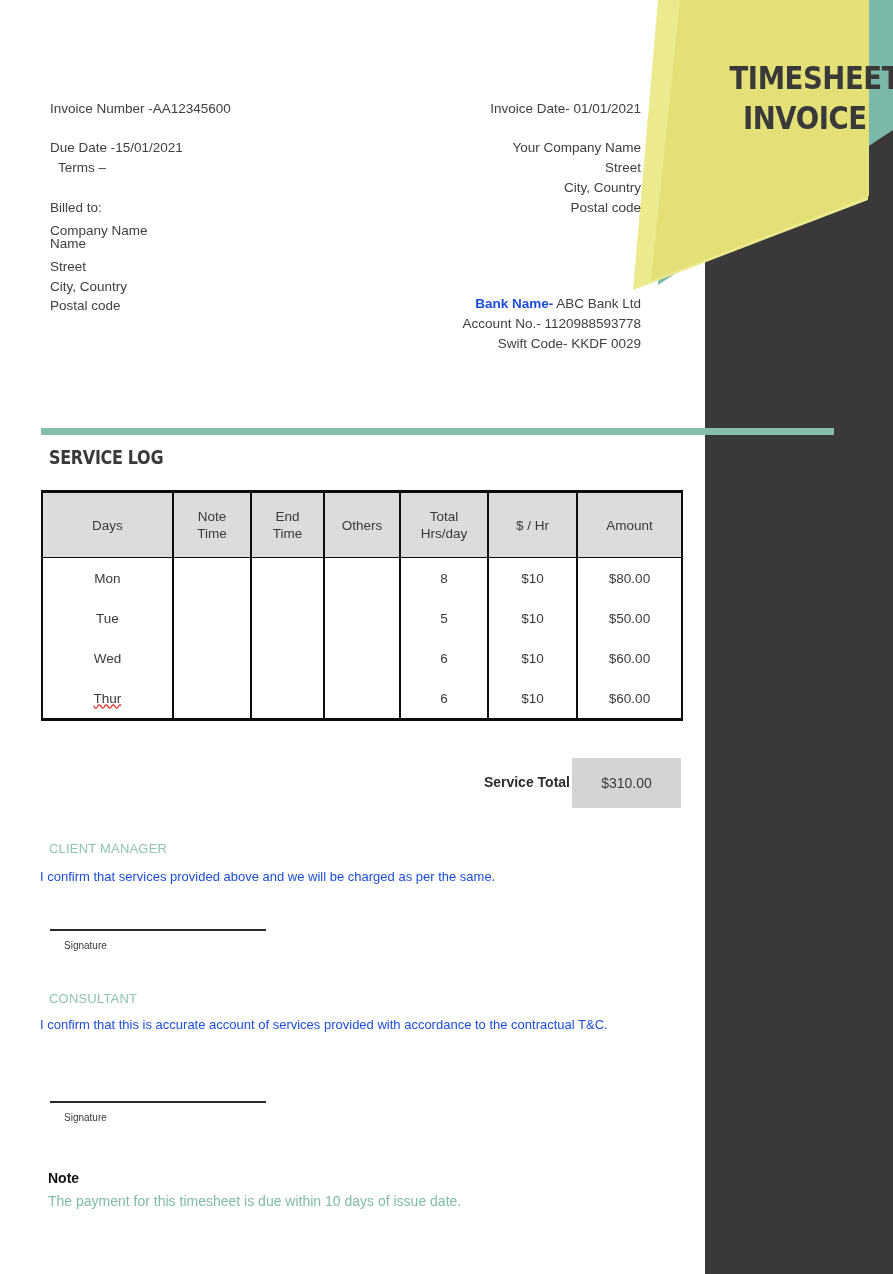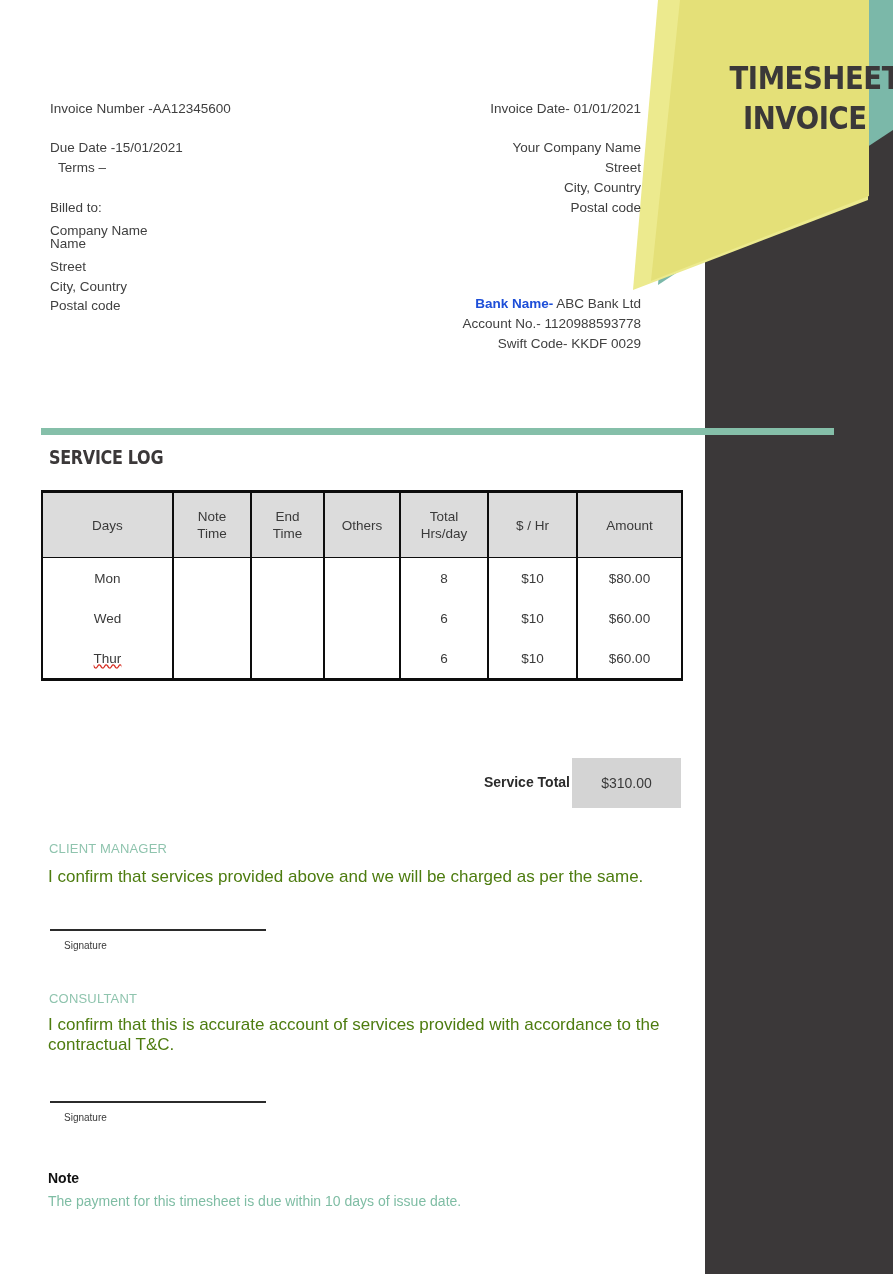--- a/index.html
+++ b/index.html
@@ -145,25 +145,25 @@
   
   .sec-head {
     position: absolute;
     left: 49px;
     font-size: 13px;
     letter-spacing: 0.2px;
     color: #8fc4ae;
   }
   .sec-body {
     position: absolute;
-    left: 48px;
+    left: 40px;
     width: 615px;
-    font-size: 17px;
+    font-size: 13px;
     line-height: 20px;
-    color: #4d7c0f;
+    color: #1d4ed8;
   }
   .sig-line {
     position: absolute;
     left: 50px;
     width: 216px;
     height: 2px;
     background: #2b2b2b;
   }
   .sig-label {
     position: absolute;
@@ -262,20 +262,29 @@
         <tr>
           <td>Mon</td>
           <td></td>
           <td></td>
           <td></td>
           <td>8</td>
           <td>$10</td>
           <td>$80.00</td>
         </tr>
         <tr>
+          <td>Tue</td>
+          <td></td>
+          <td></td>
+          <td></td>
+          <td>5</td>
+          <td>$10</td>
+          <td>$50.00</td>
+        </tr>
+        <tr>
           <td>Wed</td>
           <td></td>
           <td></td>
           <td></td>
           <td>6</td>
           <td>$10</td>
           <td>$60.00</td>
         </tr>
         <tr>
           <td><span class="spellerr">Thur</span></td>

